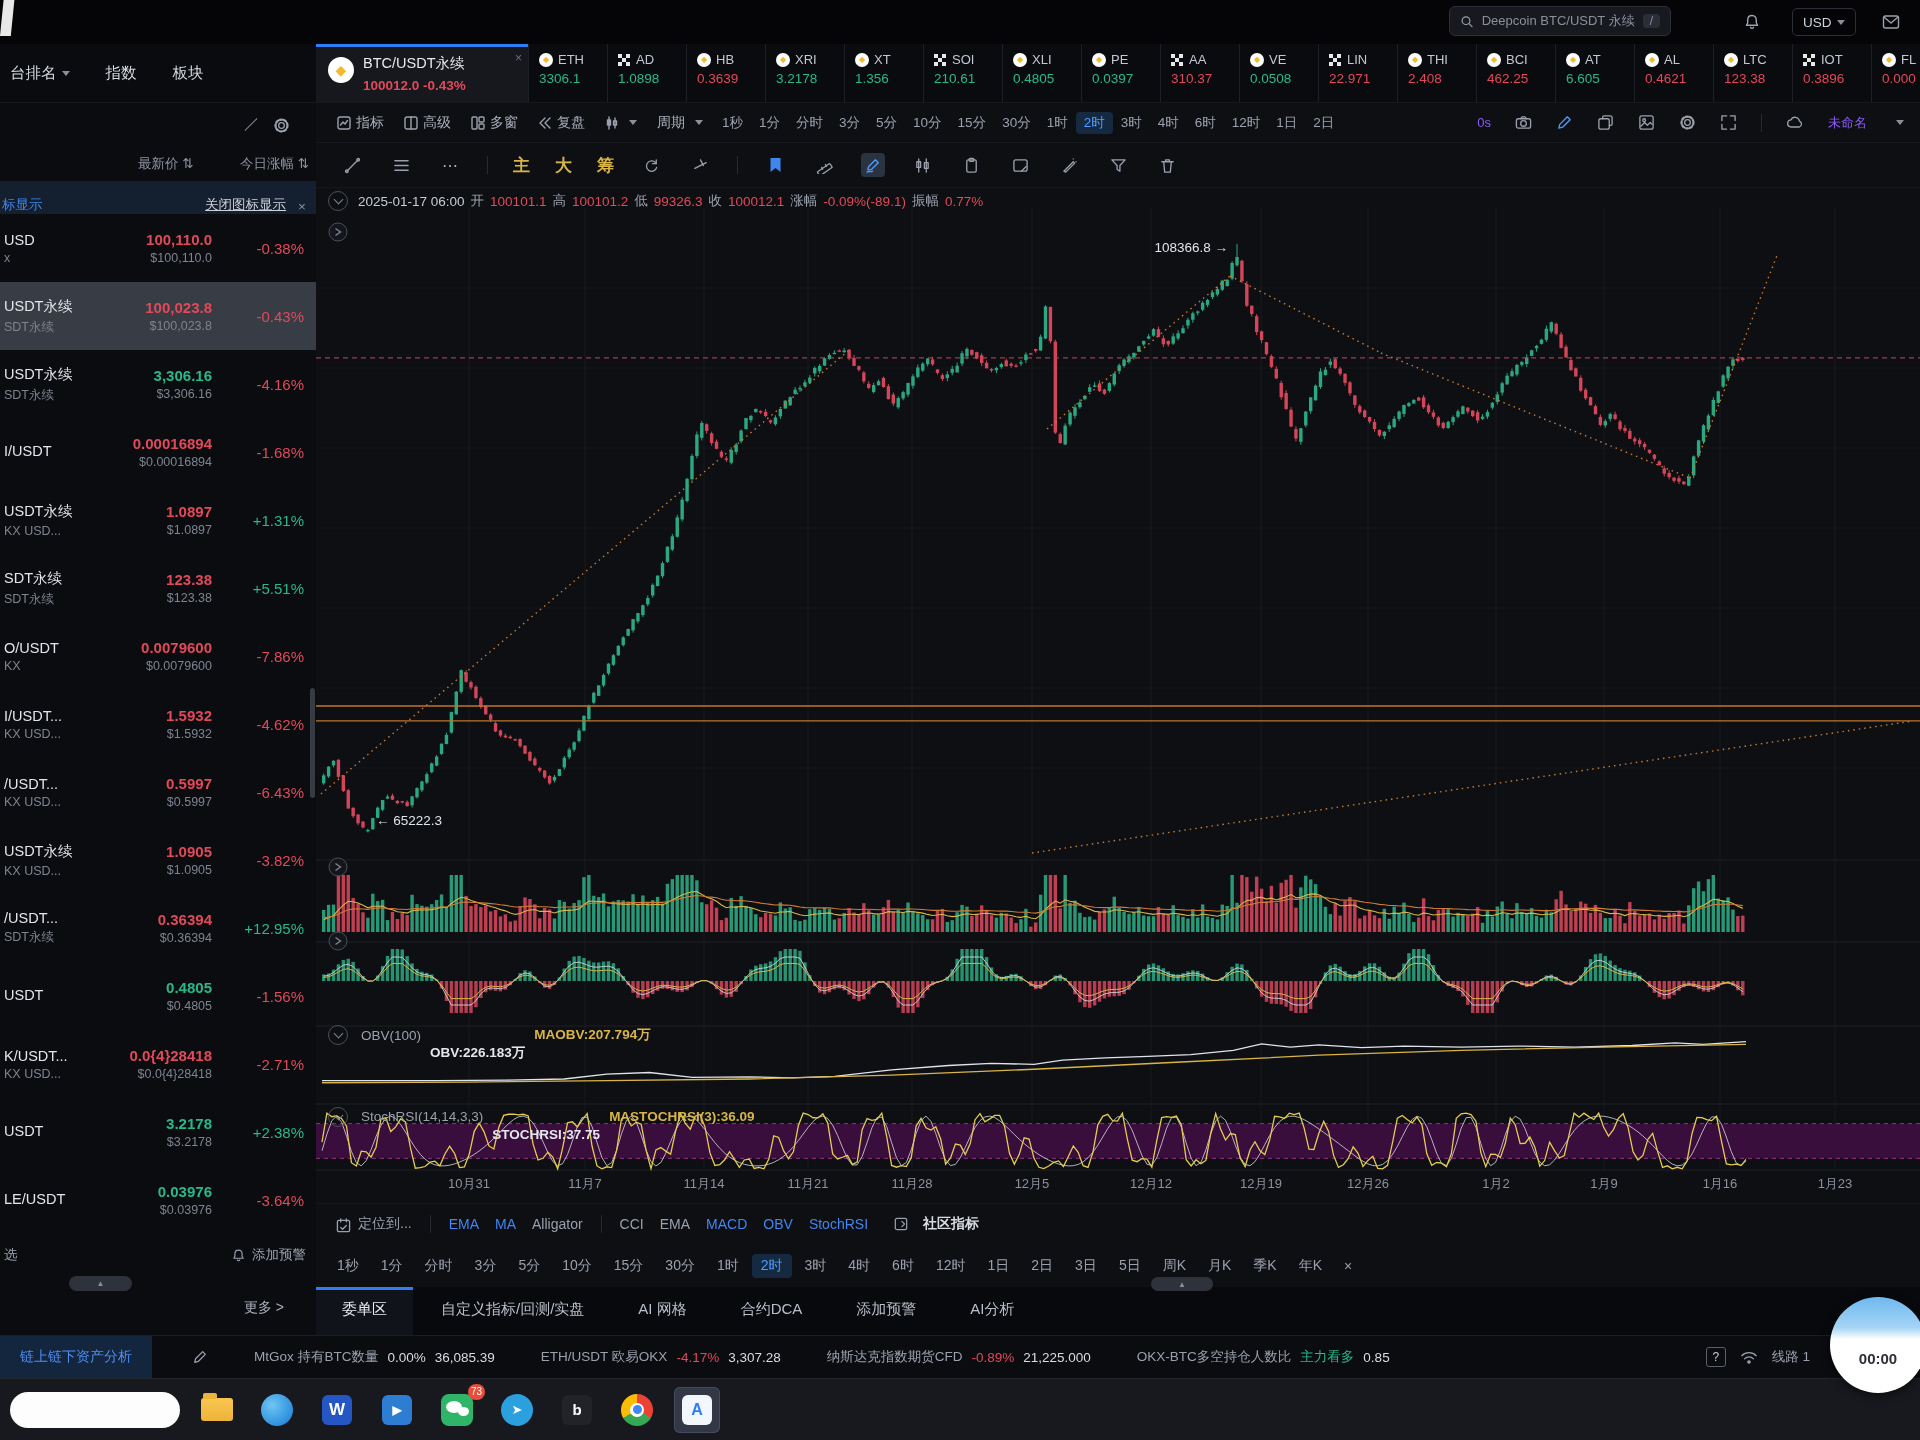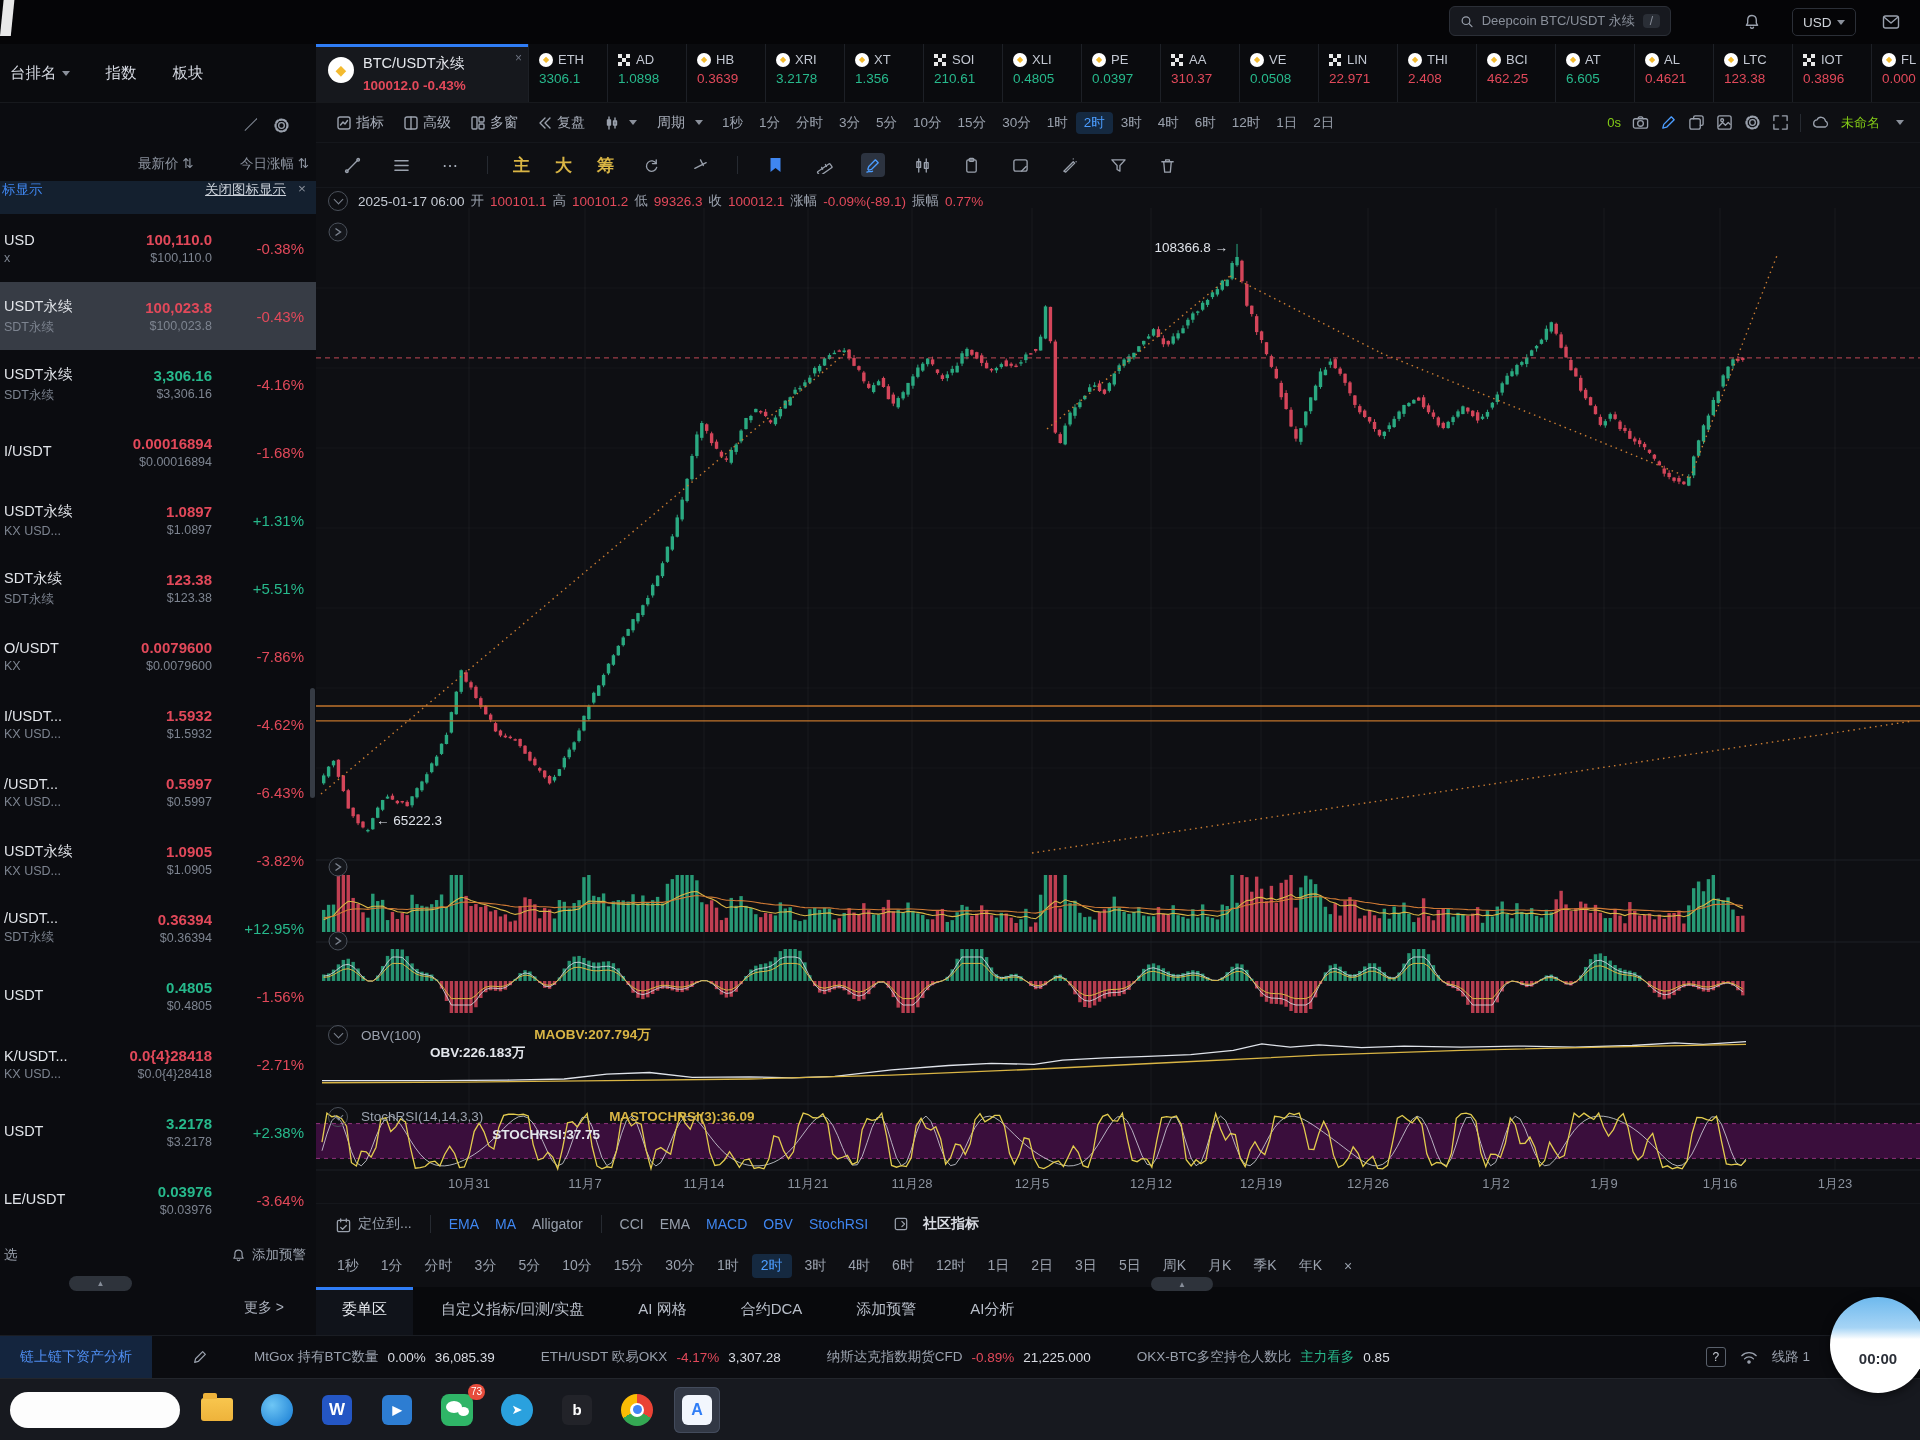--- a/index.html
+++ b/index.html
@@ -34,21 +34,21 @@
   .tk-r1{display:flex;align-items:center;gap:5px;font-size:13px;color:#c3c8d2;white-space:nowrap;}
   .tk-ex-b{width:14px;height:14px;min-width:14px;border-radius:50%;background:#fff;color:#f3ba2f;font-size:8px;display:flex;align-items:center;justify-content:center;}
   .tk-ex-o{width:4px;height:4px;min-width:4px;background:#e8e8e8;box-shadow:-4px -4px 0 #e8e8e8,4px -4px 0 #e8e8e8,-4px 4px 0 #e8e8e8,4px 4px 0 #e8e8e8;margin:0 5px 0 4px;}
   .tk-price{font-size:13.5px;margin-top:4px;}
 
   
   .sidebar{position:absolute;left:0;top:103px;width:316px;height:1232px;background:#0b0c10;box-sizing:border-box;}
   .sb-controls{height:44px;display:flex;justify-content:flex-end;align-items:center;gap:22px;padding-right:26px;color:#7d8490;}
   .sb-headers{position:relative;height:34px;font-size:13.5px;color:#8b929e;}
   .sb-h1{position:absolute;left:138px;top:8px;}.sb-h2{position:absolute;left:240px;top:8px;}
-  .sb-banner{height:33px;background:#14202f;display:flex;align-items:flex-start;font-size:13.5px;padding:0 10px 0 2px;}
+  .sb-banner{height:33px;background:#14202f;display:flex;align-items:flex-end;font-size:13.5px;padding:0 10px 0 2px;}
   .sb-banner .bl{color:#3f86f0;}
   .sb-banner .br{margin-left:auto;color:#cdd2da;text-decoration:underline;}
   .sb-banner .bx{margin-left:12px;color:#8a909b;}
   .sb-row{height:68px;display:flex;align-items:center;padding:0 12px 0 4px;box-sizing:border-box;}
   .sb-row.sel{background:#373c45;}
   .sb-nm{width:106px;min-width:106px;overflow:hidden;}
   .sb-n1{font-size:14.5px;color:#e2e5ea;white-space:nowrap;}
   .sb-n2{font-size:12.5px;color:#7d8490;margin-top:3px;white-space:nowrap;}
   .sb-pr{flex:1;text-align:right;padding-right:14px;}
   .sb-p1{font-size:15px;font-weight:bold;}
@@ -59,21 +59,21 @@
   .sb-pill{position:absolute;left:69px;top:1173px;width:63px;height:15px;background:#2e333b;border-radius:8px;display:flex;align-items:center;justify-content:center;color:#878e99;font-size:8px;}
   .sb-more{position:absolute;right:32px;top:1196px;font-size:14px;color:#aab0bc;}
   .sb-scroll{position:absolute;right:1px;top:585px;width:5px;height:110px;background:#363b44;border-radius:3px;}
 
   
   .main{position:absolute;left:316px;top:103px;width:1604px;height:1232px;background:#0e0f13;}
   .tb1{height:40px;display:flex;align-items:center;padding:0 12px 0 12px;gap:2px;font-size:14px;color:#aab0bc;border-bottom:1px solid #15171c;box-sizing:border-box;}
   .tb-btn{display:flex;align-items:center;gap:5px;padding:0 9px;white-space:nowrap;}
   .tf{padding:2px 8px;color:#9aa1ad;font-size:13.5px;white-space:nowrap;}
   .tf.act{color:#4c9dff;background:#152940;border-radius:4px;}
-  .tb1-right{margin-left:auto;display:flex;align-items:center;gap:11px;color:#84cc16;font-size:13px;padding-right:4px;}
+  .tb1-right{margin-left:auto;display:flex;align-items:center;gap:24px;color:#8b5cf6;font-size:13px;padding-right:4px;}
   .tb2{height:45px;display:flex;align-items:center;gap:25px;padding-left:24px;border-bottom:1px solid #15171c;box-sizing:border-box;}
   .yel{color:#d9b545;font-size:17px;font-weight:bold;}
   .tool{display:flex;align-items:center;justify-content:center;width:24px;height:24px;}
   .tool.act-tool{background:#2c3340;border-radius:4px;}
 
   .chart-svg{position:absolute;left:0;top:105px;}
   .ohlc{position:absolute;left:12px;top:88px;display:flex;gap:6px;font-size:13.5px;color:#9aa1ad;align-items:center;white-space:nowrap;z-index:5;}
   .ohlc .rd{color:#e2495a;}
   .ohlc .dt{color:#c6cbd4;}
   .chev-circle{width:18px;height:18px;border:1px solid #4a505a;border-radius:50%;display:inline-flex;align-items:center;justify-content:center;margin-right:4px;}

